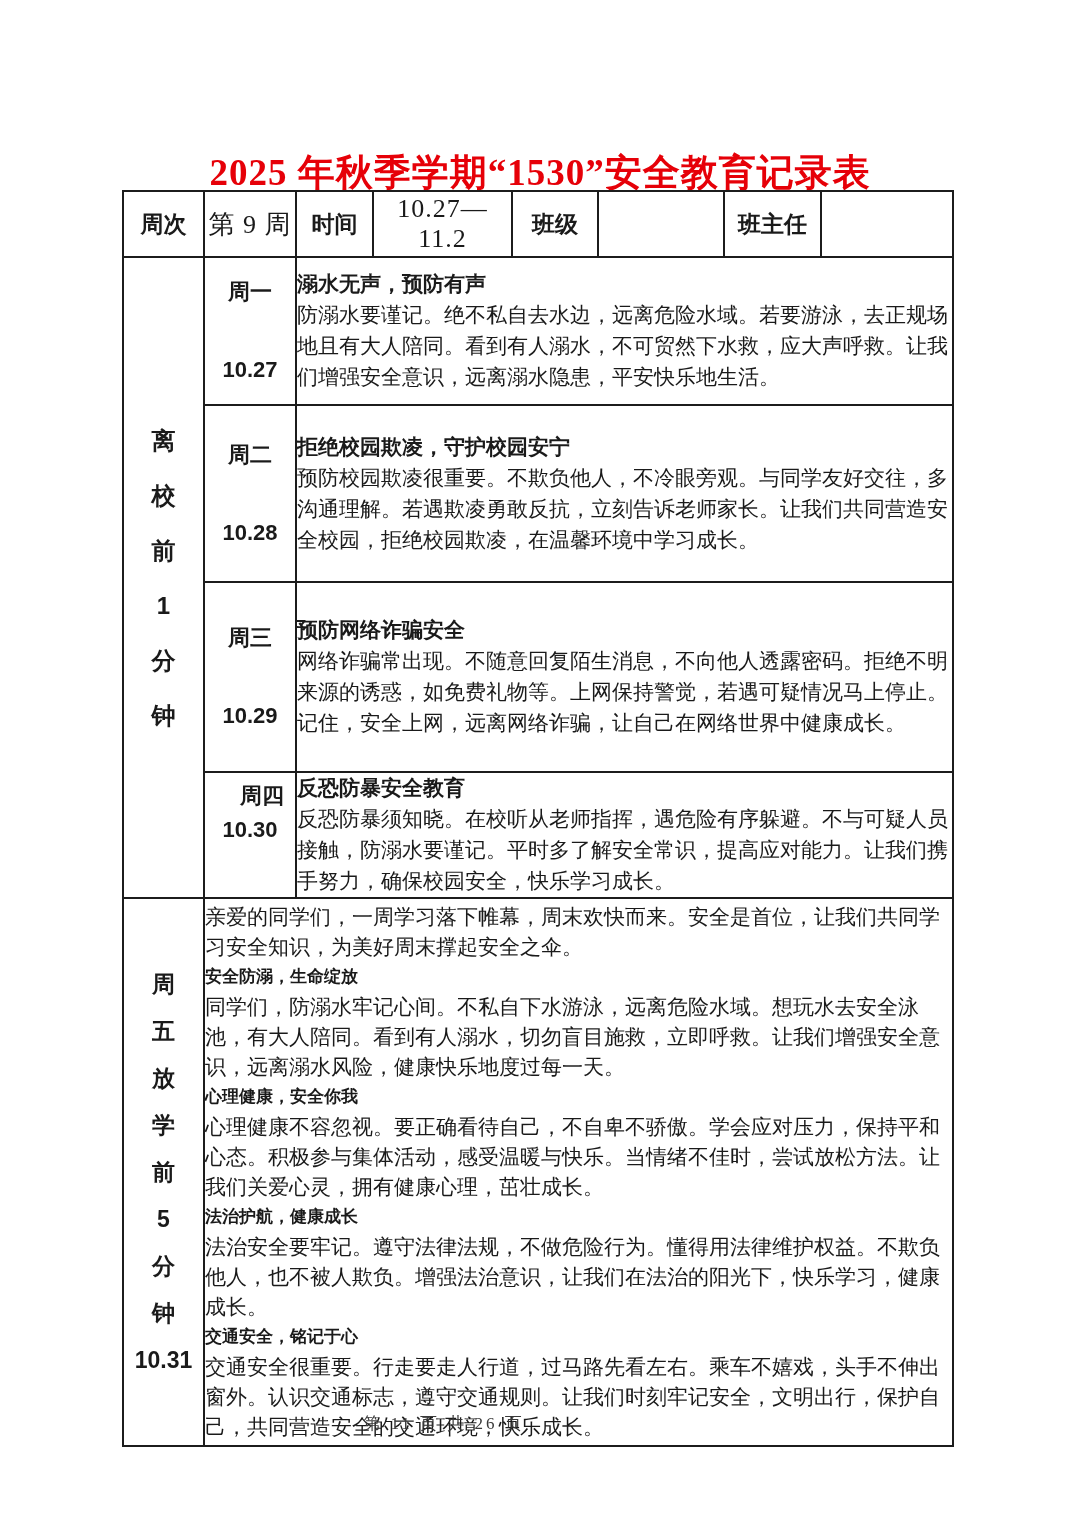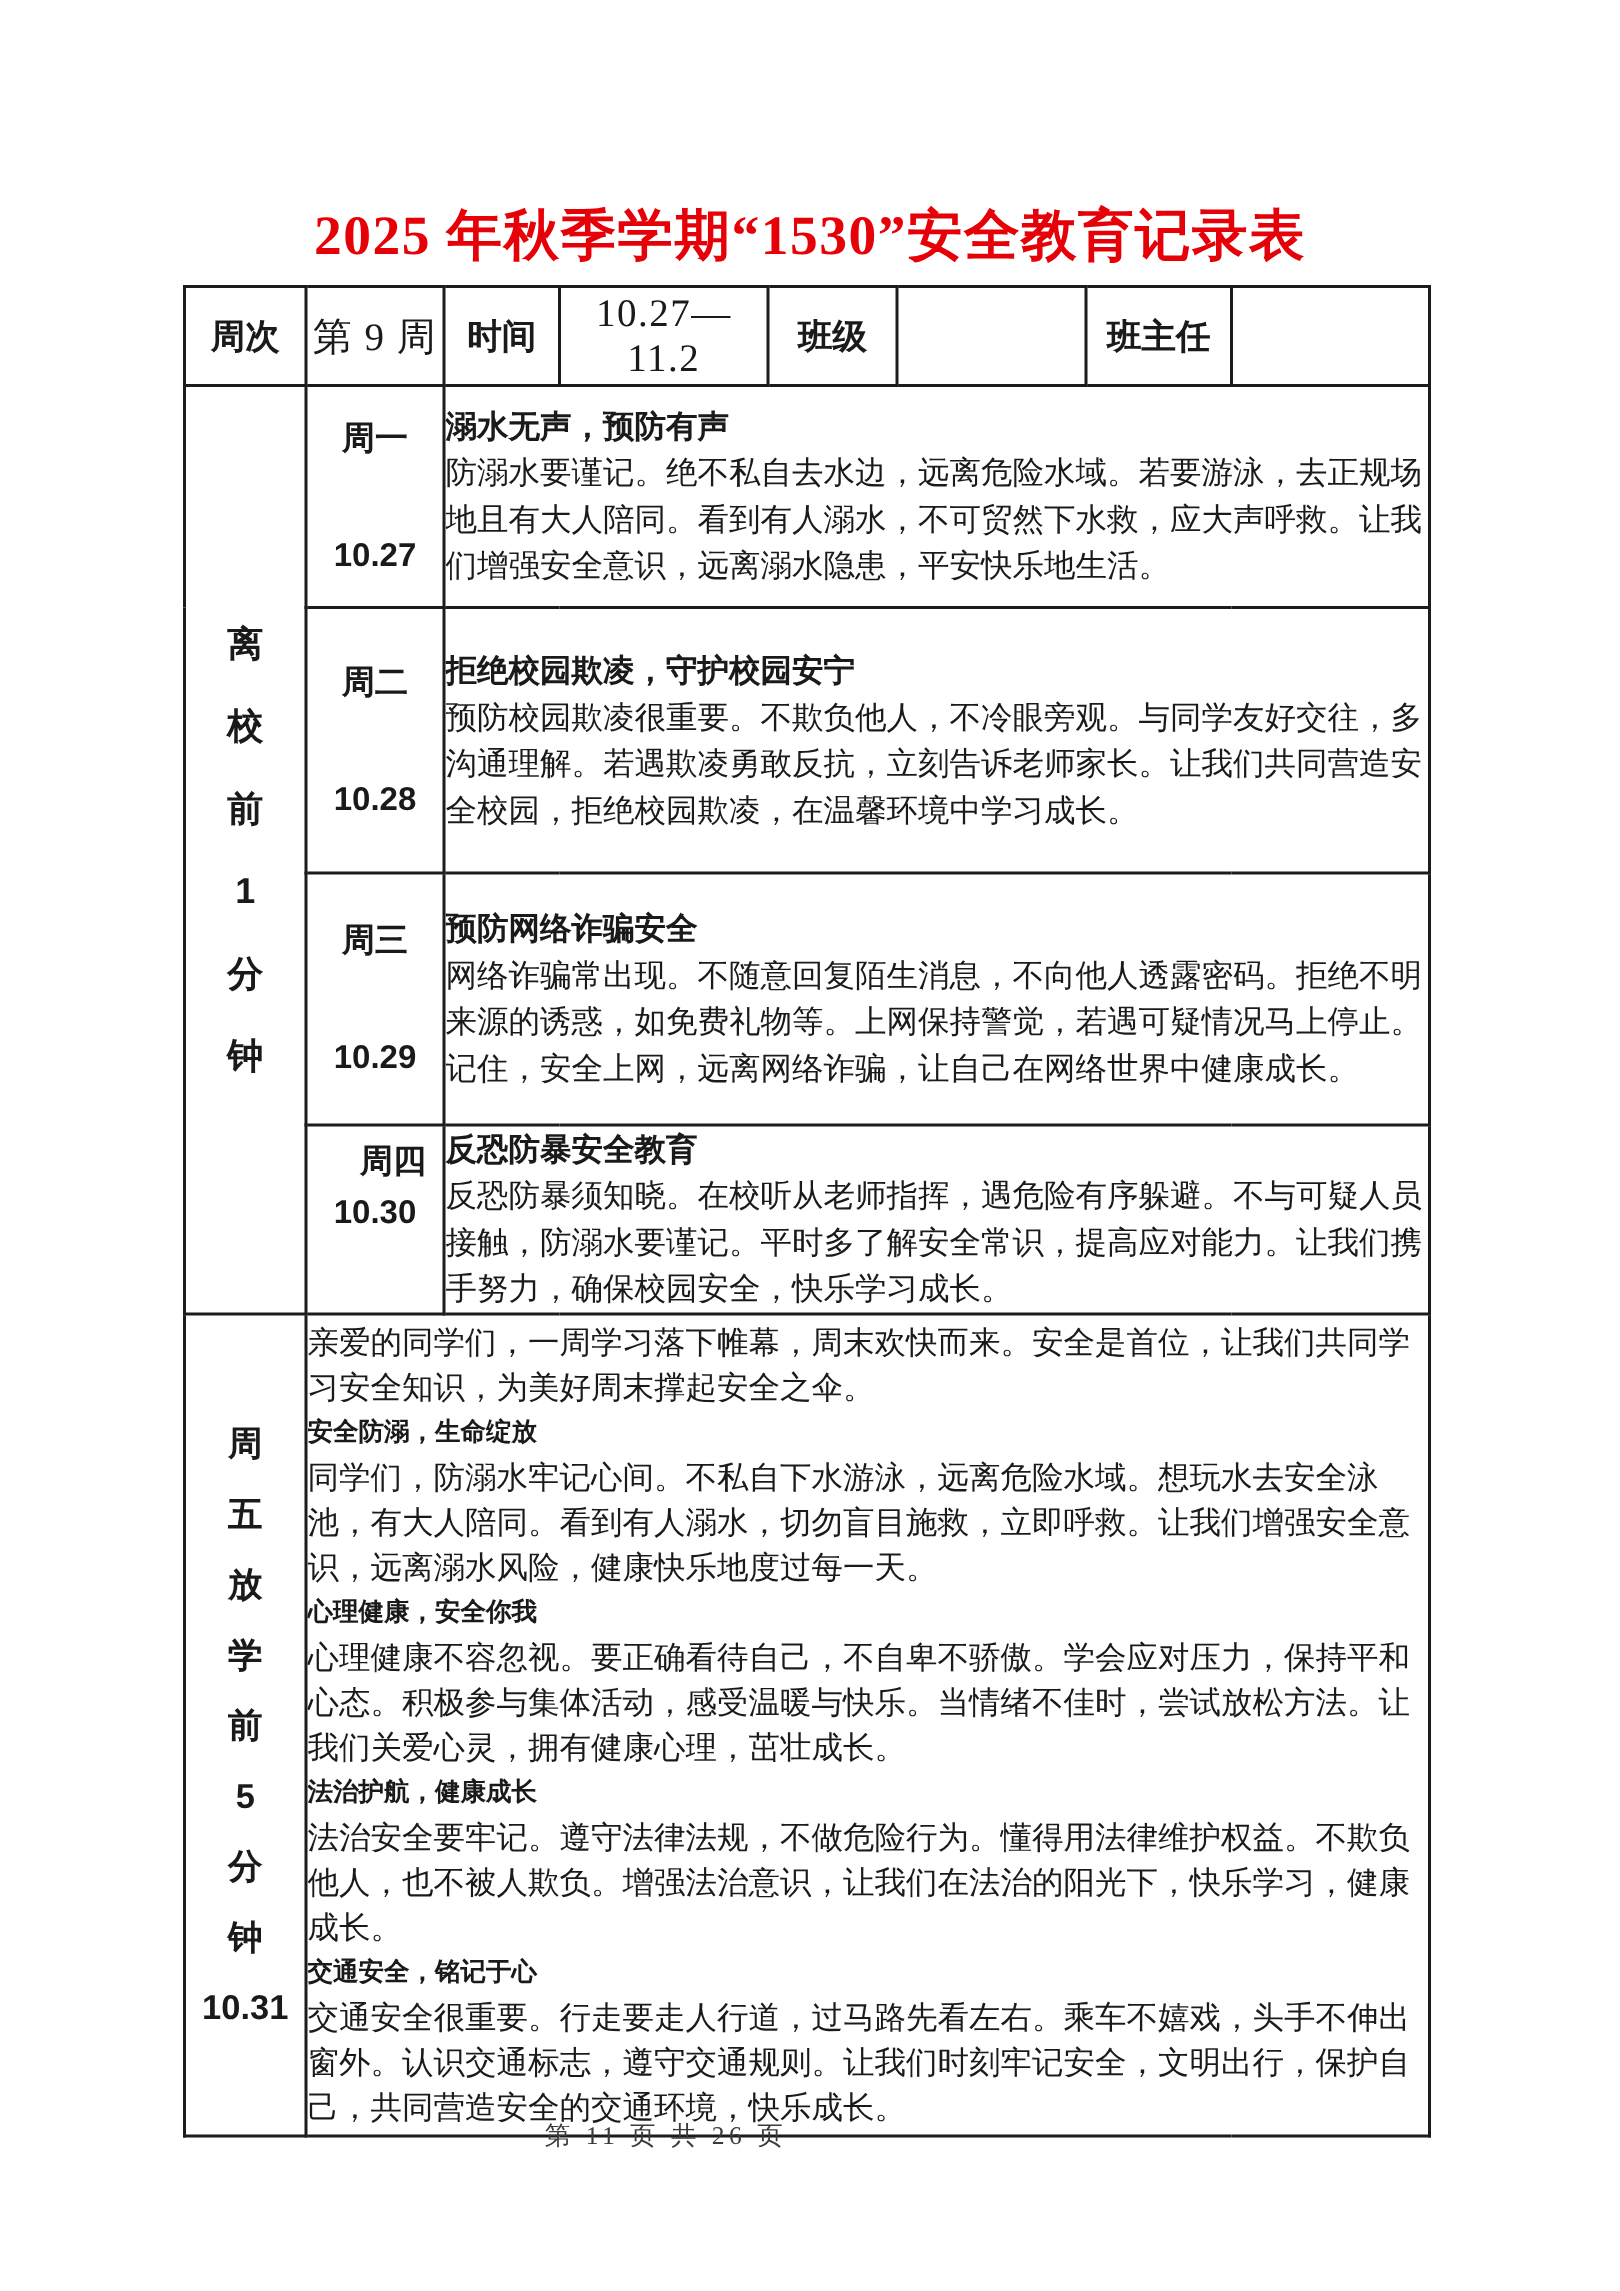--- a/index.html
+++ b/index.html
@@ -73,21 +73,21 @@
   .page-footer{
     position:absolute;left:0;top:1412px;width:888px;
     text-align:center;font-size:17px;color:#3a3a3a;
     font-family:"Liberation Serif", serif;
     letter-spacing:3px;
   }
 </style>
 </head>
 <body>
 
-<div class="doc-title" style="color: rgb(230, 0, 8);">2025 年秋季学期“1530”安全教育记录表</div>
+<div class="doc-title" style="color: rgb(230, 0, 8); margin-top: 16px;">2025 年秋季学期“1530”安全教育记录表</div>
 
 <table class="record">
   <colgroup>
     <col style="width:81px">
       <col style="width:92px">
       <col style="width:77px">
       <col style="width:139px">
     <col style="width:86px">
       <col style="width:126px">
       <col style="width:97px">
@@ -131,21 +131,21 @@
     <td class="day-cell">
       <div class="day-name">周二</div>
       <div class="day-date">10.28</div>
     </td>
     <td class="content-cell" colspan="6">
       <div class="c-title">拒绝校园欺凌，守护校园安宁</div>
       <div class="c-body">预防校园欺凌很重要。不欺负他人，不冷眼旁观。与同学友好交往，多沟通理解。若遇欺凌勇敢反抗，立刻告诉老师家长。让我们共同营造安全校园，拒绝校园欺凌，在温馨环境中学习成长。</div>
     </td>
   </tr>
 
-  <tr style="height:168px;">
+  <tr style="height:190px;">
     <td class="day-cell">
       <div class="day-name">周三</div>
       <div class="day-date">10.29</div>
     </td>
     <td class="content-cell" colspan="6">
       <div class="c-title">预防网络诈骗安全</div>
       <div class="c-body">网络诈骗常出现。不随意回复陌生消息，不向他人透露密码。拒绝不明来源的诱惑，如免费礼物等。上网保持警觉，若遇可疑情况马上停止。记住，安全上网，远离网络诈骗，让自己在网络世界中健康成长。</div>
     </td>
   </tr>
 

